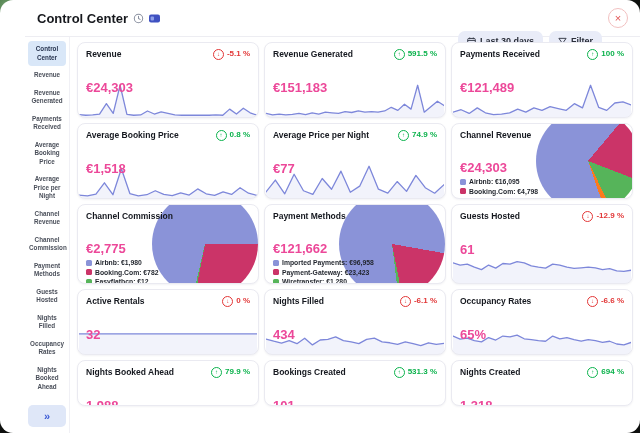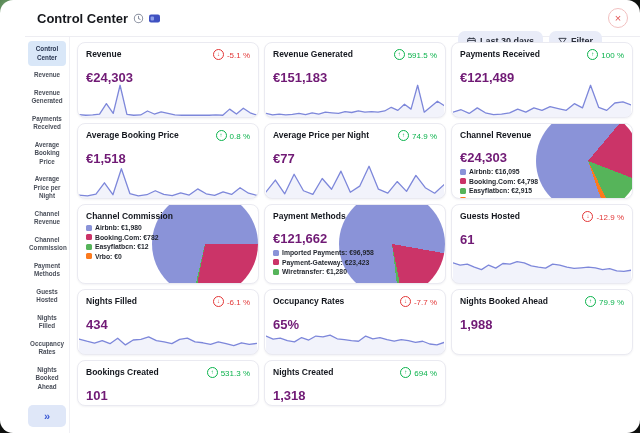--- a/index.html
+++ b/index.html
@@ -20,25 +20,25 @@
   .bodyrow{display:flex;flex:1;min-height:0;}
   #sidebar{flex:0 0 45px;width:45px;border-right:1px solid #f0f0f5;display:flex;flex-direction:column;gap:1px;padding:4px 3px 6px;box-sizing:border-box;}
   .sb-item{font-size:6.3px;line-height:1.35;color:#4a4f5a;text-align:center;padding:4px 1px;border-radius:4px;cursor:pointer;font-weight:600;}
   .sb-item.active{background:#d9e7f8;color:#26334e;}
   .sb-collapse{margin-top:auto;background:#dfe7f8;color:#3c5bd6;font-size:11px;font-weight:700;text-align:center;padding:5px 0;border-radius:5px;cursor:pointer;}
   
   #grid{flex:1;display:grid;grid-template-columns:repeat(3,1fr);grid-template-rows:76px 76px 80px 66px 46px;gap:5px;padding:5px 7px;box-sizing:border-box;align-content:start;min-width:0;}
   .card{position:relative;background:#fff;border:1px solid #eaeaf1;border-radius:8px;box-shadow:0 1px 2px rgba(23,25,60,.05);padding:6px 8px 0;box-sizing:border-box;overflow:hidden;}
   .card-head{display:flex;align-items:flex-start;justify-content:space-between;position:relative;z-index:2;}
   .card-title{font-size:8.5px;font-weight:700;color:#15181f;}
-  .badge{display:inline-flex;align-items:flex-end;gap:3px;font-size:8px;font-weight:400;white-space:nowrap;}
+  .badge{display:inline-flex;align-items:flex-start;gap:3px;font-size:8px;font-weight:700;white-space:nowrap;}
   .badge.neg{color:#e23636;}
   .badge.pos{color:#0bb24c;}
   .b-ic{width:9px;height:9px;border:1px solid currentColor;border-radius:50%;font-size:6px;line-height:8px;text-align:center;display:inline-block;}
-  .card-value{font-size:13px;font-weight:700;color:#701a75;margin-top:10px;position:relative;z-index:2;}
+  .card-value{font-size:13px;font-weight:700;color:#ec4899;margin-top:20px;position:relative;z-index:2;}
   .legend{list-style:none;margin:3px 0 0;padding:0;font-size:6.8px;font-weight:600;color:#1f232b;position:relative;z-index:2;}
   .legend li{display:flex;align-items:center;gap:3px;margin-bottom:2.5px;}
   .sw{width:6px;height:6px;border-radius:1.5px;display:inline-block;flex:0 0 6px;}
   .pie{position:absolute;top:50%;transform:translateY(-50%);border-radius:50%;z-index:1;}
   .spark{position:absolute;left:1px;right:1px;bottom:0;height:34px;width:calc(100% - 2px);display:block;z-index:1;}
 </style>
 </head>
 <body>
 
 <div class="window">
@@ -190,20 +190,21 @@
               <span class="sw" style="background:#fb7a1e"></span>
               <span>Vrbo: €493</span>
             </li>
           </ul>
           <div class="pie" style="left:84px;width:104px;height:104px;background:conic-gradient(from 40deg,#cb3468 0deg 71deg,#56b45a 71deg 114deg,#fb7a1e 114deg 121deg,#8a93d8 121deg 360deg)"></div>
         </div>
         <div class="card pie-card">
           <div class="card-head">
             <span class="card-title">Channel Commission</span>
           </div>
+          <div class="card-value">€2,775</div>
           <ul class="legend">
             <li>
               <span class="sw" style="background:#8a93d8"></span>
               <span>Airbnb: €1,980</span>
             </li>
             <li>
               <span class="sw" style="background:#cb3468"></span>
               <span>Booking.Com: €782</span>
             </li>
             <li>
@@ -247,38 +248,52 @@
             </span>
           </div>
           <div class="card-value">61</div>
           <svg class="spark" viewBox="0 0 100 30" preserveAspectRatio="none">
             <path d="M0,30 L0.00,12.26 L4.00,14.15 L8.00,13.34 L12.00,16.04 L16.00,18.20 L20.00,14.15 L24.00,16.85 L28.00,12.80 L32.00,13.34 L36.00,11.18 L40.00,12.26 L44.00,14.96 L48.00,16.04 L52.00,16.85 L56.00,13.34 L60.00,14.15 L64.00,16.04 L68.00,17.12 L72.00,16.58 L76.00,16.04 L80.00,16.58 L84.00,18.20 L88.00,17.39 L92.00,19.28 L96.00,19.82 L100.00,18.74 L100,30 Z" fill="rgba(125,135,218,0.10)" stroke="none"></path>
             <polyline points="0.00,12.26 4.00,14.15 8.00,13.34 12.00,16.04 16.00,18.20 20.00,14.15 24.00,16.85 28.00,12.80 32.00,13.34 36.00,11.18 40.00,12.26 44.00,14.96 48.00,16.04 52.00,16.85 56.00,13.34 60.00,14.15 64.00,16.04 68.00,17.12 72.00,16.58 76.00,16.04 80.00,16.58 84.00,18.20 88.00,17.39 92.00,19.28 96.00,19.82 100.00,18.74" fill="none" stroke="#7d87da" stroke-width="1.3" vector-effect="non-scaling-stroke" stroke-linejoin="round" stroke-linecap="round"></polyline>
           </svg>
         </div>
         <div class="card">
           <div class="card-head">
+            <span class="card-title">Active Rentals</span>
+            <span class="badge neg">
+              <span class="b-ic">↓</span>
+              <span>0 %</span>
+            </span>
+          </div>
+          <div class="card-value">32</div>
+          <svg class="spark" viewBox="0 0 100 30" preserveAspectRatio="none">
+            <path d="M0,30 L0.00,12.26 L6.67,12.26 L13.33,12.26 L20.00,12.26 L26.67,12.26 L33.33,12.26 L40.00,12.26 L46.67,12.26 L53.33,12.26 L60.00,12.26 L66.67,12.26 L73.33,12.26 L80.00,12.26 L86.67,12.26 L93.33,12.26 L100.00,12.26 L100,30 Z" fill="rgba(125,135,218,0.10)" stroke="none"></path>
+            <polyline points="0.00,12.26 6.67,12.26 13.33,12.26 20.00,12.26 26.67,12.26 33.33,12.26 40.00,12.26 46.67,12.26 53.33,12.26 60.00,12.26 66.67,12.26 73.33,12.26 80.00,12.26 86.67,12.26 93.33,12.26 100.00,12.26" fill="none" stroke="#7d87da" stroke-width="1.3" vector-effect="non-scaling-stroke" stroke-linejoin="round" stroke-linecap="round"></polyline>
+          </svg>
+        </div>
+        <div class="card">
+          <div class="card-head">
             <span class="card-title">Nights Filled</span>
             <span class="badge neg">
               <span class="b-ic">↓</span>
               <span>-6.1 %</span>
             </span>
           </div>
           <div class="card-value">434</div>
           <svg class="spark" viewBox="0 0 100 30" preserveAspectRatio="none">
             <path d="M0,30 L0.00,16.85 L4.35,18.74 L8.70,20.36 L13.04,18.20 L17.39,20.90 L21.74,16.04 L26.09,21.98 L30.43,17.66 L34.78,17.12 L39.13,14.96 L43.48,18.20 L47.83,19.28 L52.17,20.90 L56.52,17.12 L60.87,16.04 L65.22,19.28 L69.57,20.09 L73.91,21.44 L78.26,19.28 L82.61,20.90 L86.96,22.52 L91.30,20.09 L95.65,21.44 L100.00,20.63 L100,30 Z" fill="rgba(125,135,218,0.10)" stroke="none"></path>
             <polyline points="0.00,16.85 4.35,18.74 8.70,20.36 13.04,18.20 17.39,20.90 21.74,16.04 26.09,21.98 30.43,17.66 34.78,17.12 39.13,14.96 43.48,18.20 47.83,19.28 52.17,20.90 56.52,17.12 60.87,16.04 65.22,19.28 69.57,20.09 73.91,21.44 78.26,19.28 82.61,20.90 86.96,22.52 91.30,20.09 95.65,21.44 100.00,20.63" fill="none" stroke="#7d87da" stroke-width="1.3" vector-effect="non-scaling-stroke" stroke-linejoin="round" stroke-linecap="round"></polyline>
           </svg>
         </div>
         <div class="card">
           <div class="card-head">
             <span class="card-title">Occupancy Rates</span>
             <span class="badge neg">
               <span class="b-ic">↓</span>
-              <span>-7.7 %</span>
+              <span>-6.6 %</span>
             </span>
           </div>
           <div class="card-value">65%</div>
           <svg class="spark" viewBox="0 0 100 30" preserveAspectRatio="none">
             <path d="M0,30 L0.00,14.15 L4.00,16.85 L8.00,16.04 L12.00,18.20 L16.00,19.28 L20.00,15.50 L24.00,17.66 L28.00,14.15 L32.00,14.96 L36.00,13.34 L40.00,16.58 L44.00,17.39 L48.00,18.20 L52.00,18.74 L56.00,14.15 L60.00,16.58 L64.00,15.50 L68.00,17.39 L72.00,18.74 L76.00,17.39 L80.00,18.20 L84.00,19.82 L88.00,18.74 L92.00,21.17 L96.00,21.98 L100.00,19.82 L100,30 Z" fill="rgba(125,135,218,0.10)" stroke="none"></path>
             <polyline points="0.00,14.15 4.00,16.85 8.00,16.04 12.00,18.20 16.00,19.28 20.00,15.50 24.00,17.66 28.00,14.15 32.00,14.96 36.00,13.34 40.00,16.58 44.00,17.39 48.00,18.20 52.00,18.74 56.00,14.15 60.00,16.58 64.00,15.50 68.00,17.39 72.00,18.74 76.00,17.39 80.00,18.20 84.00,19.82 88.00,18.74 92.00,21.17 96.00,21.98 100.00,19.82" fill="none" stroke="#7d87da" stroke-width="1.3" vector-effect="non-scaling-stroke" stroke-linejoin="round" stroke-linecap="round"></polyline>
           </svg>
         </div>
         <div class="card">
           <div class="card-head">

